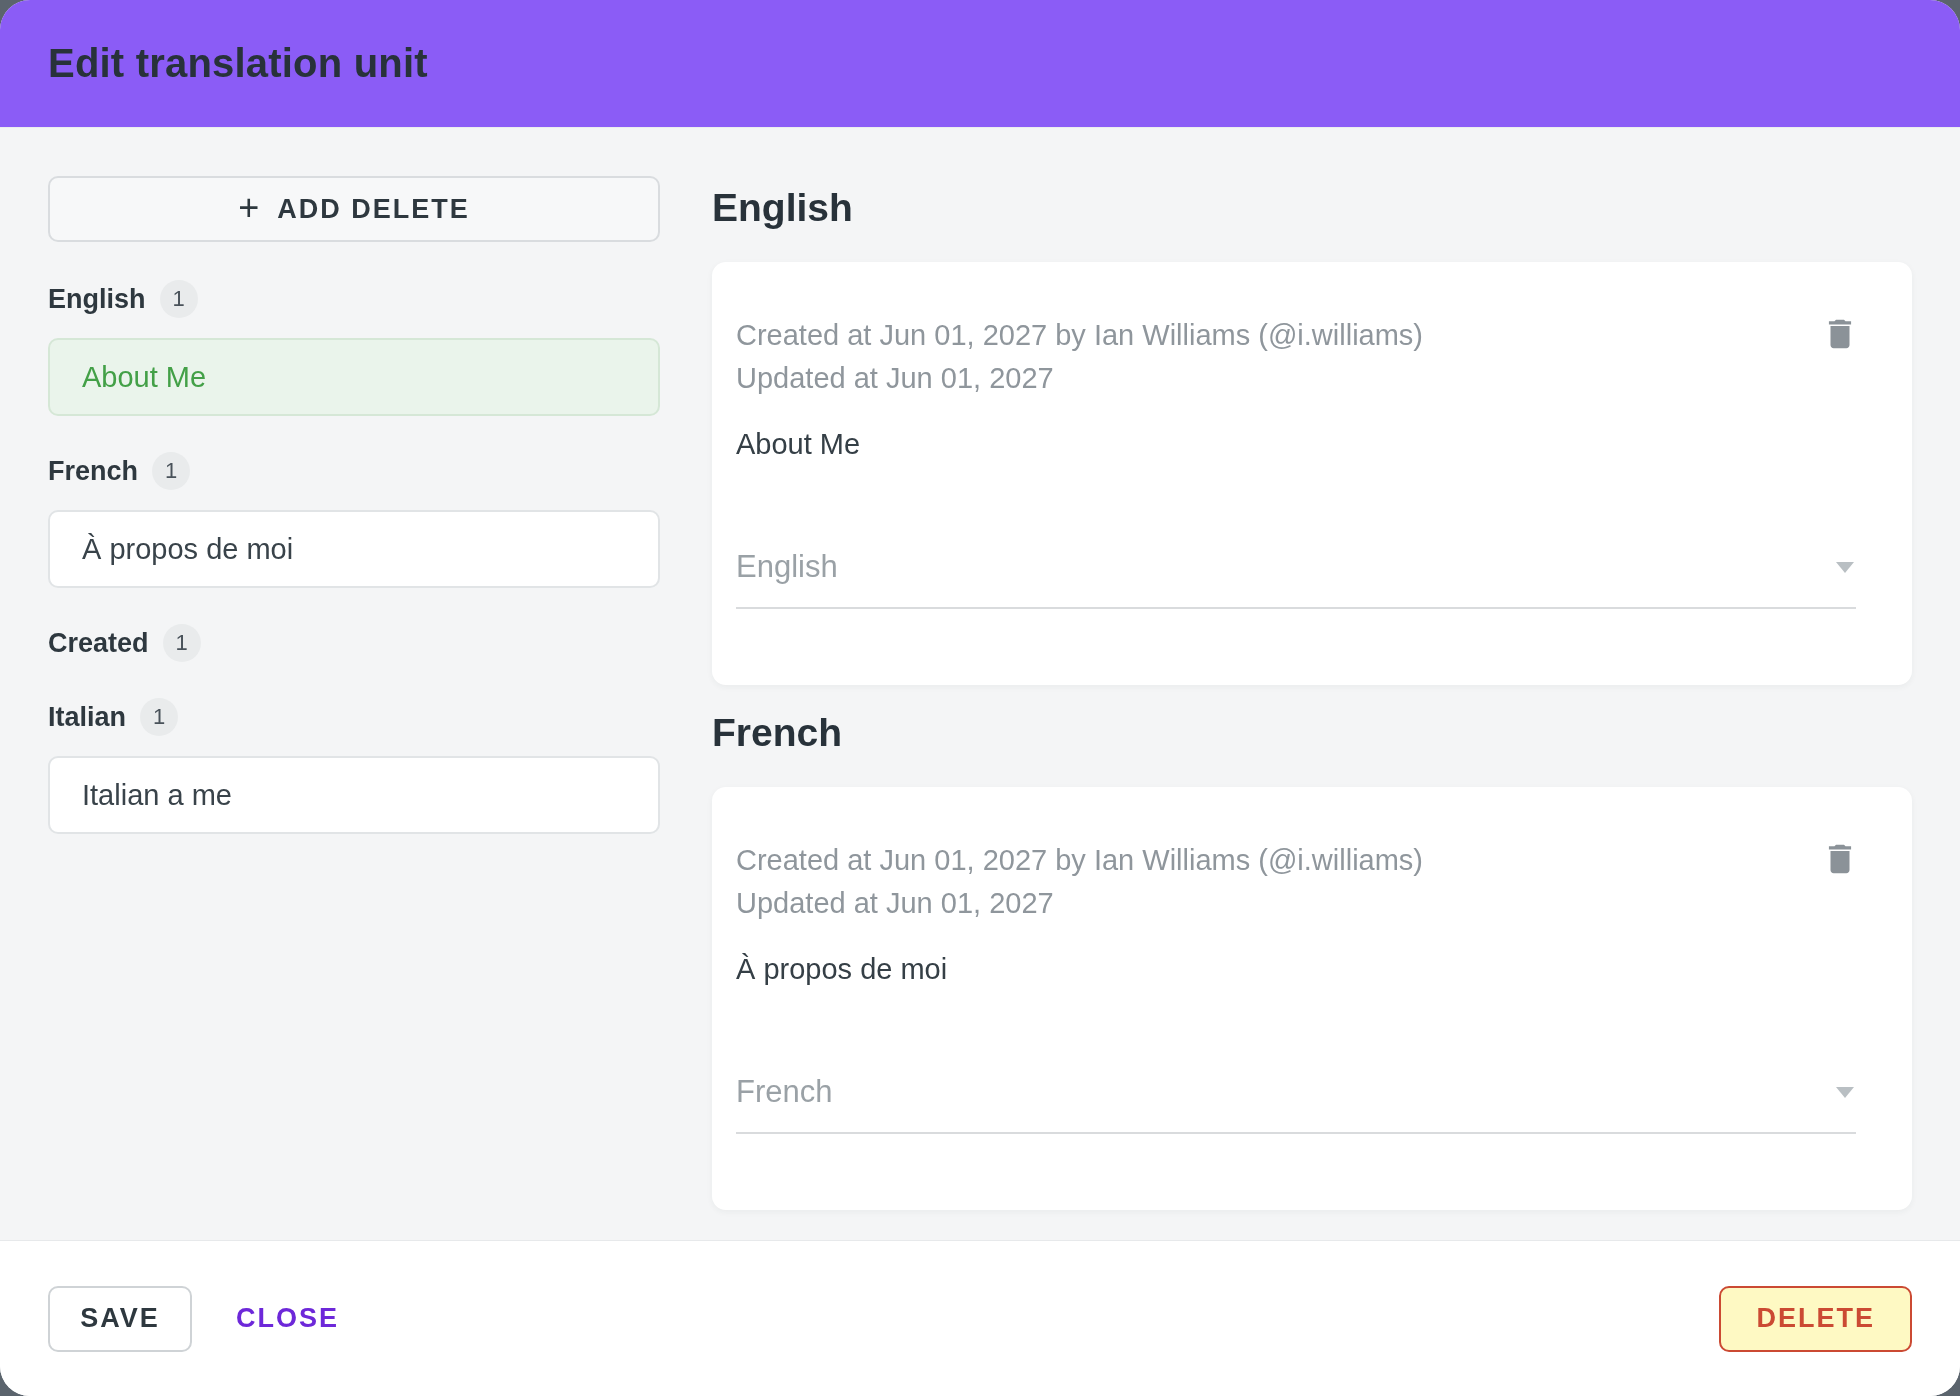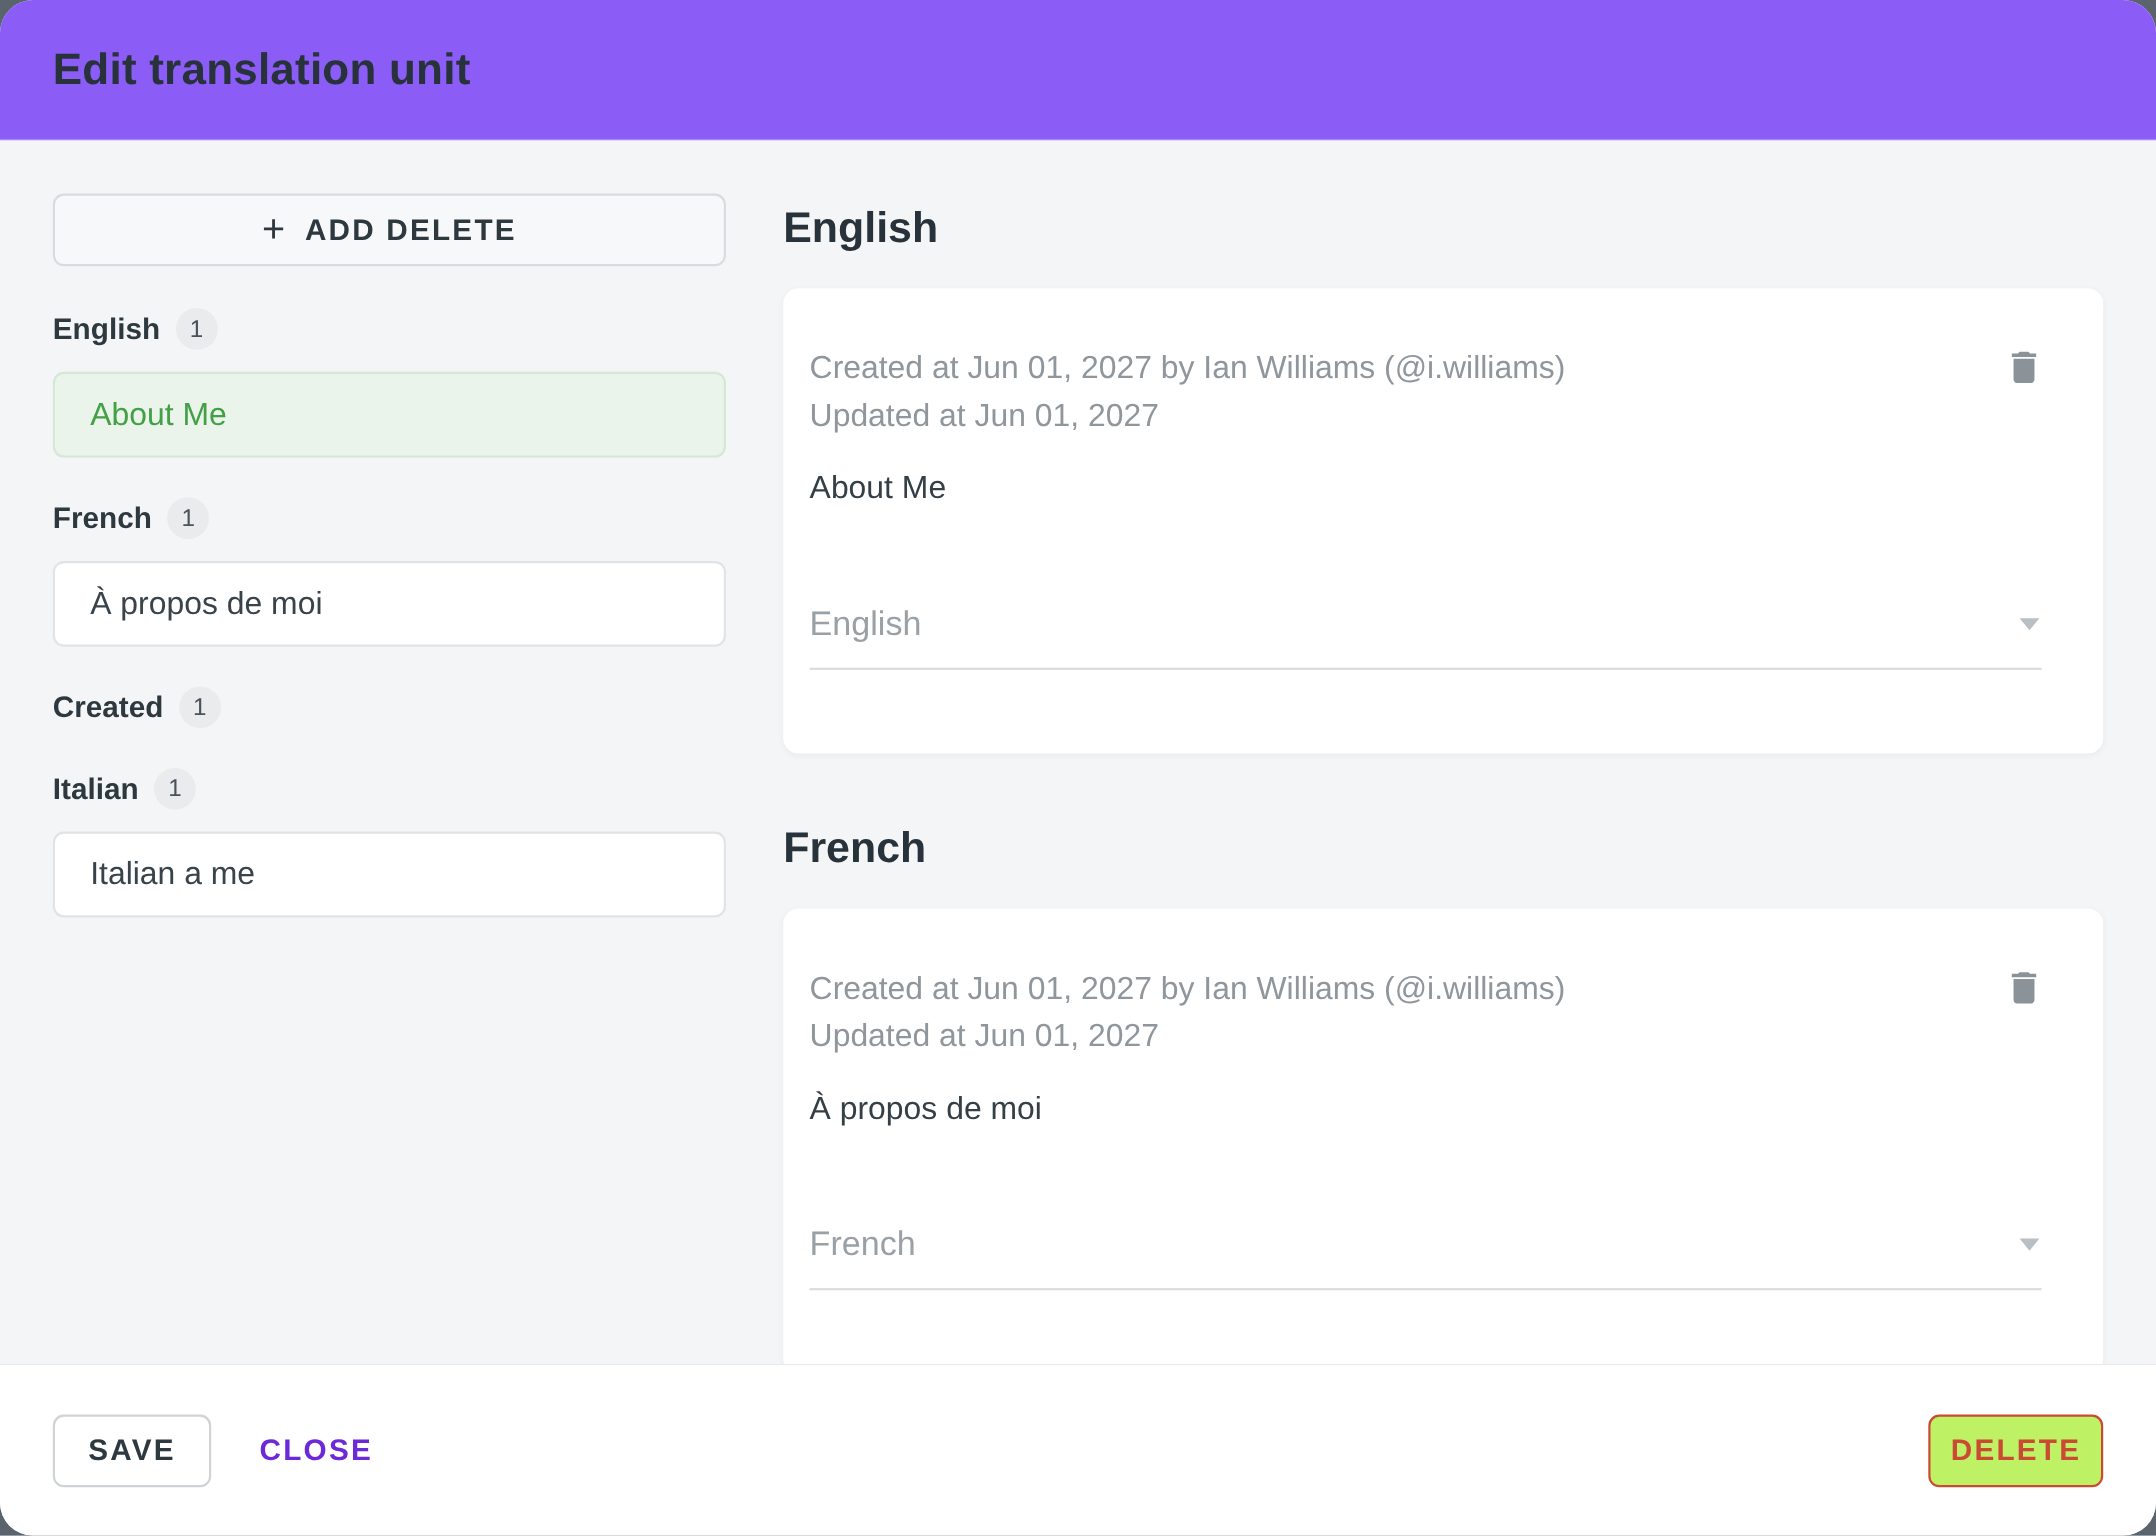--- a/index.html
+++ b/index.html
@@ -96,21 +96,21 @@
   .section-heading {
     font-size: 39px; font-weight: 700; color: #28323a;
     margin: 10px 0 32px 0;
   }
   .segment-card {
     position: relative;
     background: #ffffff;
     border-radius: 14px;
     box-shadow: 0 2px 6px rgba(40, 50, 60, 0.05);
     padding: 52px 56px 76px 24px;
-    margin-bottom: 65px;
+    margin-bottom: 26px;
   }
   .meta-line {
     color: #8f969c;
     font-size: 29px;
     line-height: 43px;
   }
   .segment-text {
     color: #353f46;
     font-size: 29px;
     margin-top: 28px;
@@ -170,25 +170,25 @@
   .btn-close {
     margin-left: 34px;
     background: none; border: none;
     color: #6d28d9;
     padding: 0 10px;
     height: 66px;
   }
   .btn-delete {
     margin-left: auto;
     min-width: 142px; height: 66px;
-    background: #bef264;
+    background: #fef9c3;
     border: 2px solid #cb4a33;
     border-radius: 10px;
     color: #cb4a33;
-    padding: 0 18px;
+    padding: 0 35px;
   }
 </style>
 </head>
 <body>
 
 <div class="modal">
 
   <div class="dlg-header">
     <div class="dlg-title">Edit translation unit</div>
   </div>

